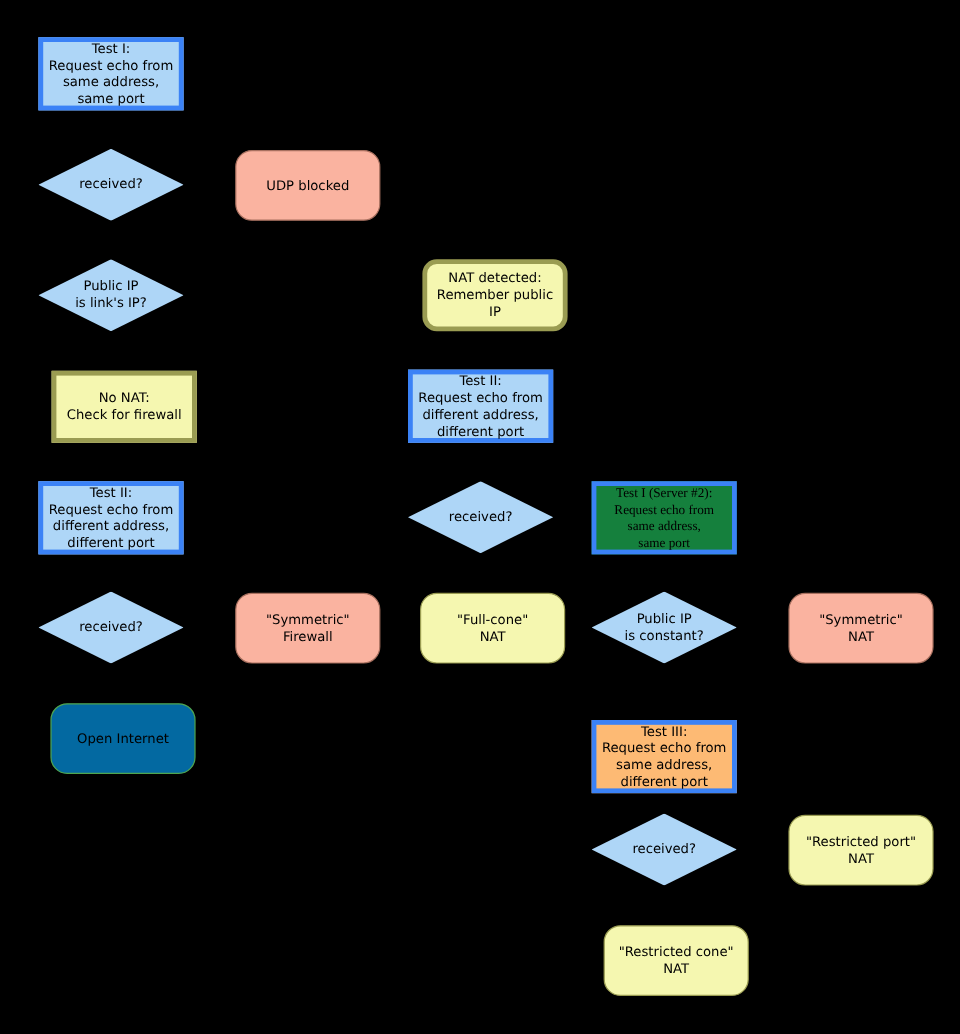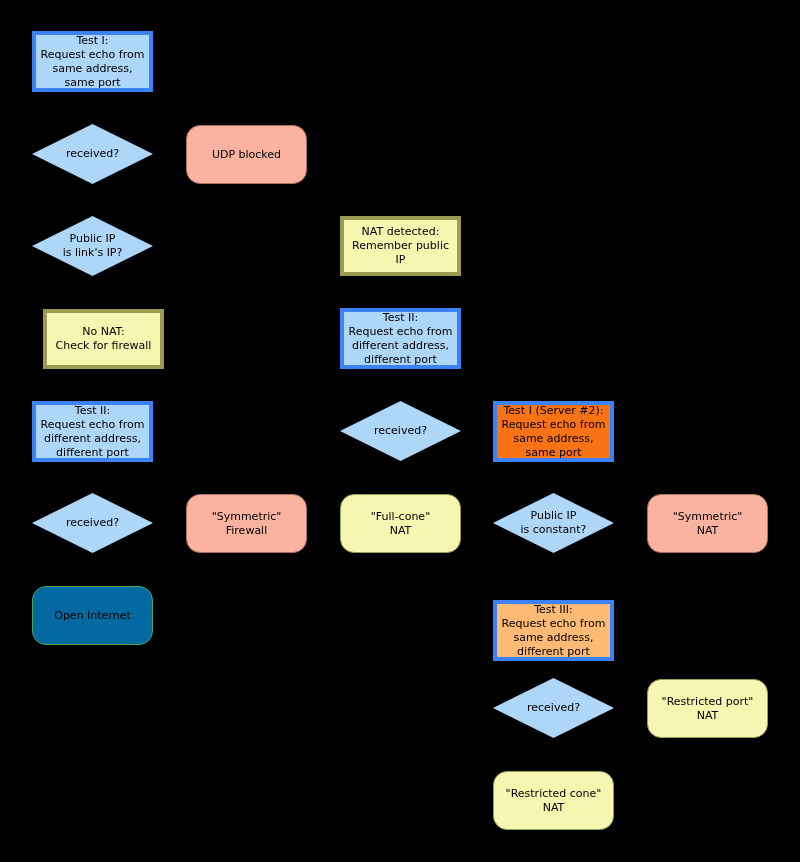--- a/index.html
+++ b/index.html
@@ -31,20 +31,21 @@
   }
   
   .shape-rect {
     background: #aed6f7;
     border: 4px solid #3b82f6;
   }
   
   .shape-round {
     border-radius: 14px;
     border: 1px solid #6e6a45;
+    margin-left: 10px;
   }
   .shape-round.fill-pink {
     background: #fab3a0;
     border-color: #a8705f;
   }
   .shape-round.fill-yellow {
     background: #f5f7b0;
     border-color: #9a9c52;
   }
   .shape-round.fill-green {
@@ -78,34 +79,34 @@
 
 <div id="canvas" style="background: rgb(0, 0, 0);">
     <div class="node shape-rect" style="left: 32px; top: 31px; width: 121px; height: 61px; background: rgb(174, 214, 247);"><span class="node-label">Test I:
 Request echo from
 same address,
 same port</span></div>
     <div class="node shape-diamond" style="left: 32px; top: 124px; width: 121px; height: 60px;"><div class="diamond-fill" style="background: rgb(174, 214, 247);"></div><span class="node-label">received?</span></div>
     <div class="node shape-round fill-pink" style="left: 186px; top: 125px; width: 121px; height: 59px;"><span class="node-label">UDP blocked</span></div>
     <div class="node shape-diamond" style="left: 32px; top: 216px; width: 121px; height: 60px;"><div class="diamond-fill" style="background: rgb(174, 214, 247);"></div><span class="node-label">Public IP
 is link's IP?</span></div>
-    <div class="node shape-rect" style="left: 340px; top: 216px; width: 121px; height: 60px; background: rgb(245, 247, 176); border-color: rgb(154, 156, 82);"><span class="node-label">NAT detected:
+    <div class="node shape-rect" style="left: 352px; top: 216px; width: 121px; height: 60px; background: rgb(245, 247, 176); border-color: rgb(154, 156, 82); border-radius: 12px;"><span class="node-label">NAT detected:
 Remember public IP</span></div>
     <div class="node shape-rect" style="left: 32px; top: 309px; width: 121px; height: 60px; background: rgb(245, 247, 176); border-color: rgb(154, 156, 82); margin-left: 11px;"><span class="node-label">No NAT:
 Check for firewall</span></div>
     <div class="node shape-rect" style="left: 340px; top: 308px; width: 121px; height: 61px; background: rgb(174, 214, 247);"><span class="node-label">Test II:
 Request echo from
 different address,
 different port</span></div>
     <div class="node shape-rect" style="left: 32px; top: 401px; width: 121px; height: 61px; background: rgb(174, 214, 247);"><span class="node-label">Test II:
 Request echo from
 different address,
 different port</span></div>
     <div class="node shape-diamond" style="left: 340px; top: 401px; width: 121px; height: 60px;"><div class="diamond-fill" style="background: rgb(174, 214, 247);"></div><span class="node-label">received?</span></div>
-    <div class="node shape-rect" style="left: 493px; top: 401px; width: 121px; height: 61px; background: #f97316;"><span class="node-label">Test I (Server #2):
+    <div class="node shape-rect" style="left: 493px; top: 401px; width: 121px; height: 61px; background: #15803d; font-family: Liberation Serif, serif;"><span class="node-label">Test I (Server #2):
 Request echo from
 same address,
 same port</span></div>
     <div class="node shape-diamond" style="left: 32px; top: 493px; width: 121px; height: 60px;"><div class="diamond-fill" style="background: rgb(174, 214, 247);"></div><span class="node-label">received?</span></div>
     <div class="node shape-round fill-pink" style="left: 186px; top: 494px; width: 121px; height: 59px;"><span class="node-label">"Symmetric"
 Firewall</span></div>
     <div class="node shape-round fill-yellow" style="left: 340px; top: 494px; width: 121px; height: 59px;"><span class="node-label">"Full-cone"
 NAT</span></div>
     <div class="node shape-diamond" style="left: 493px; top: 493px; width: 121px; height: 60px;"><div class="diamond-fill" style="background: rgb(174, 214, 247);"></div><span class="node-label">Public IP
 is constant?</span></div>

